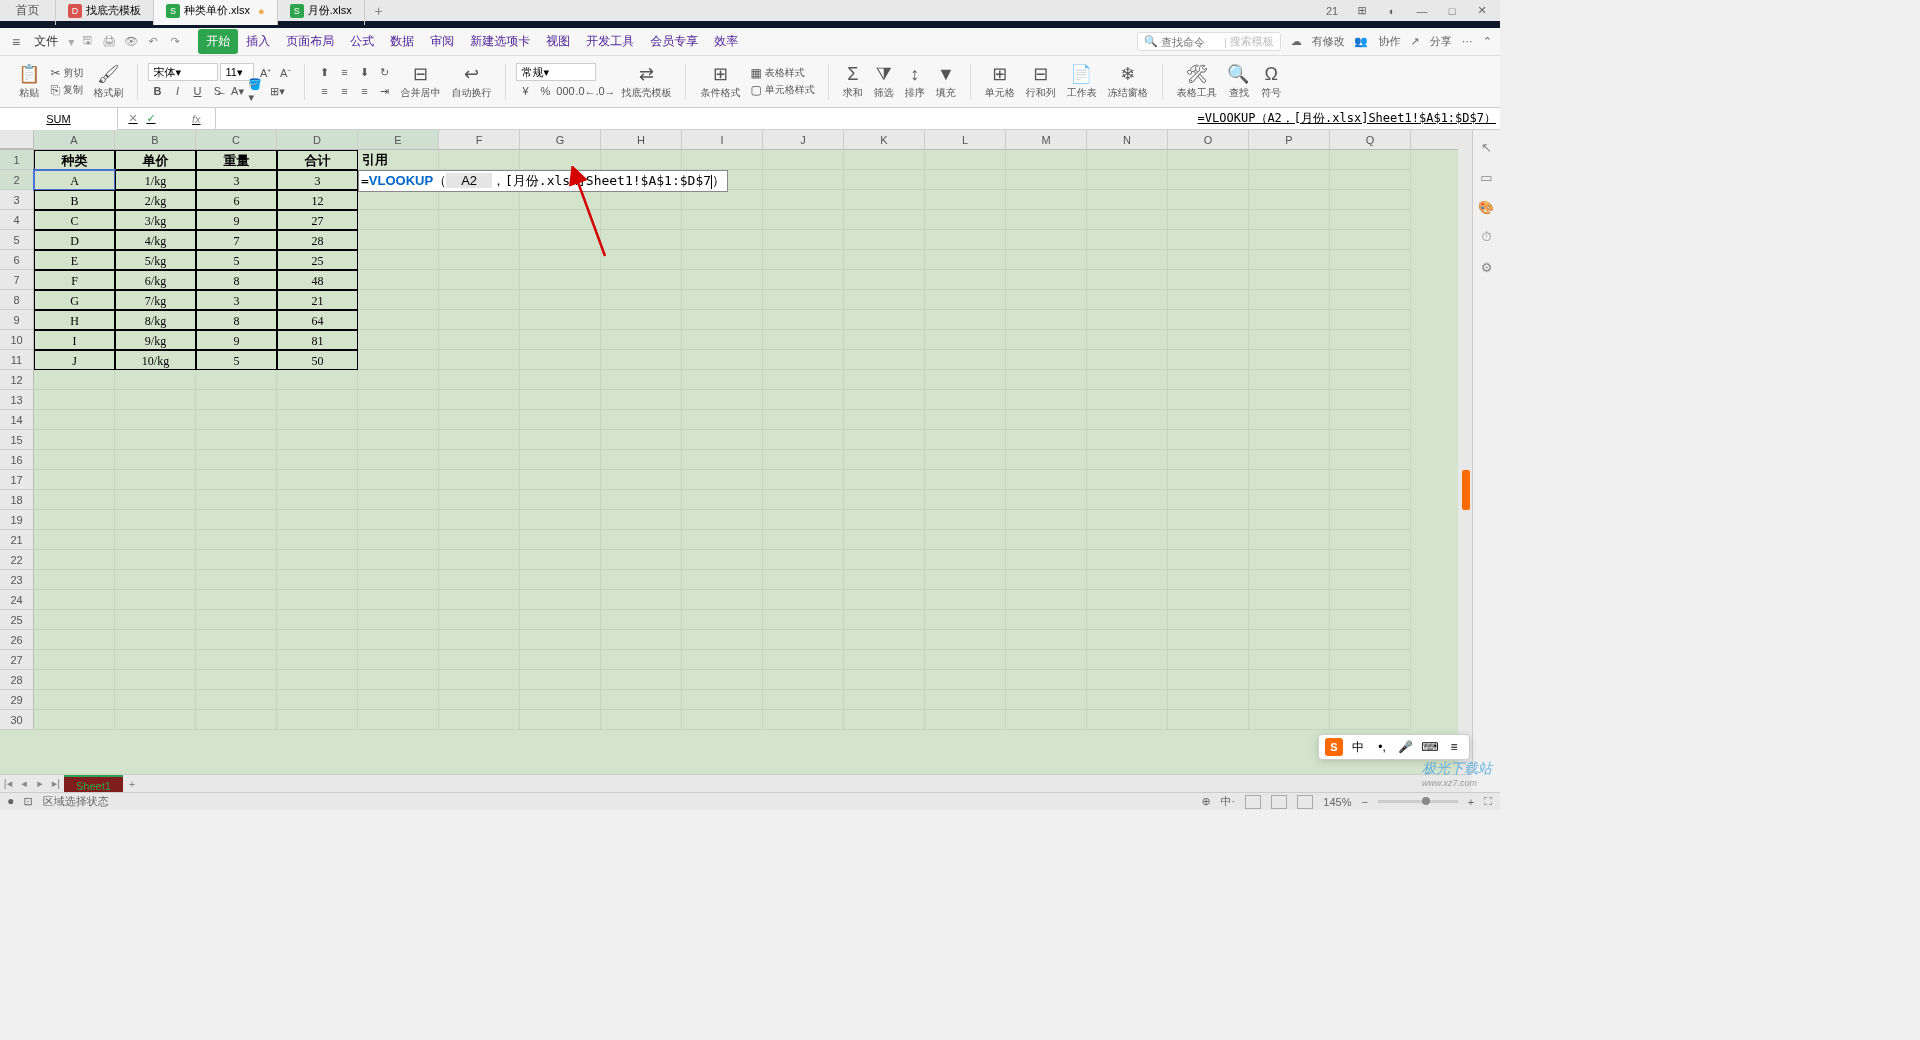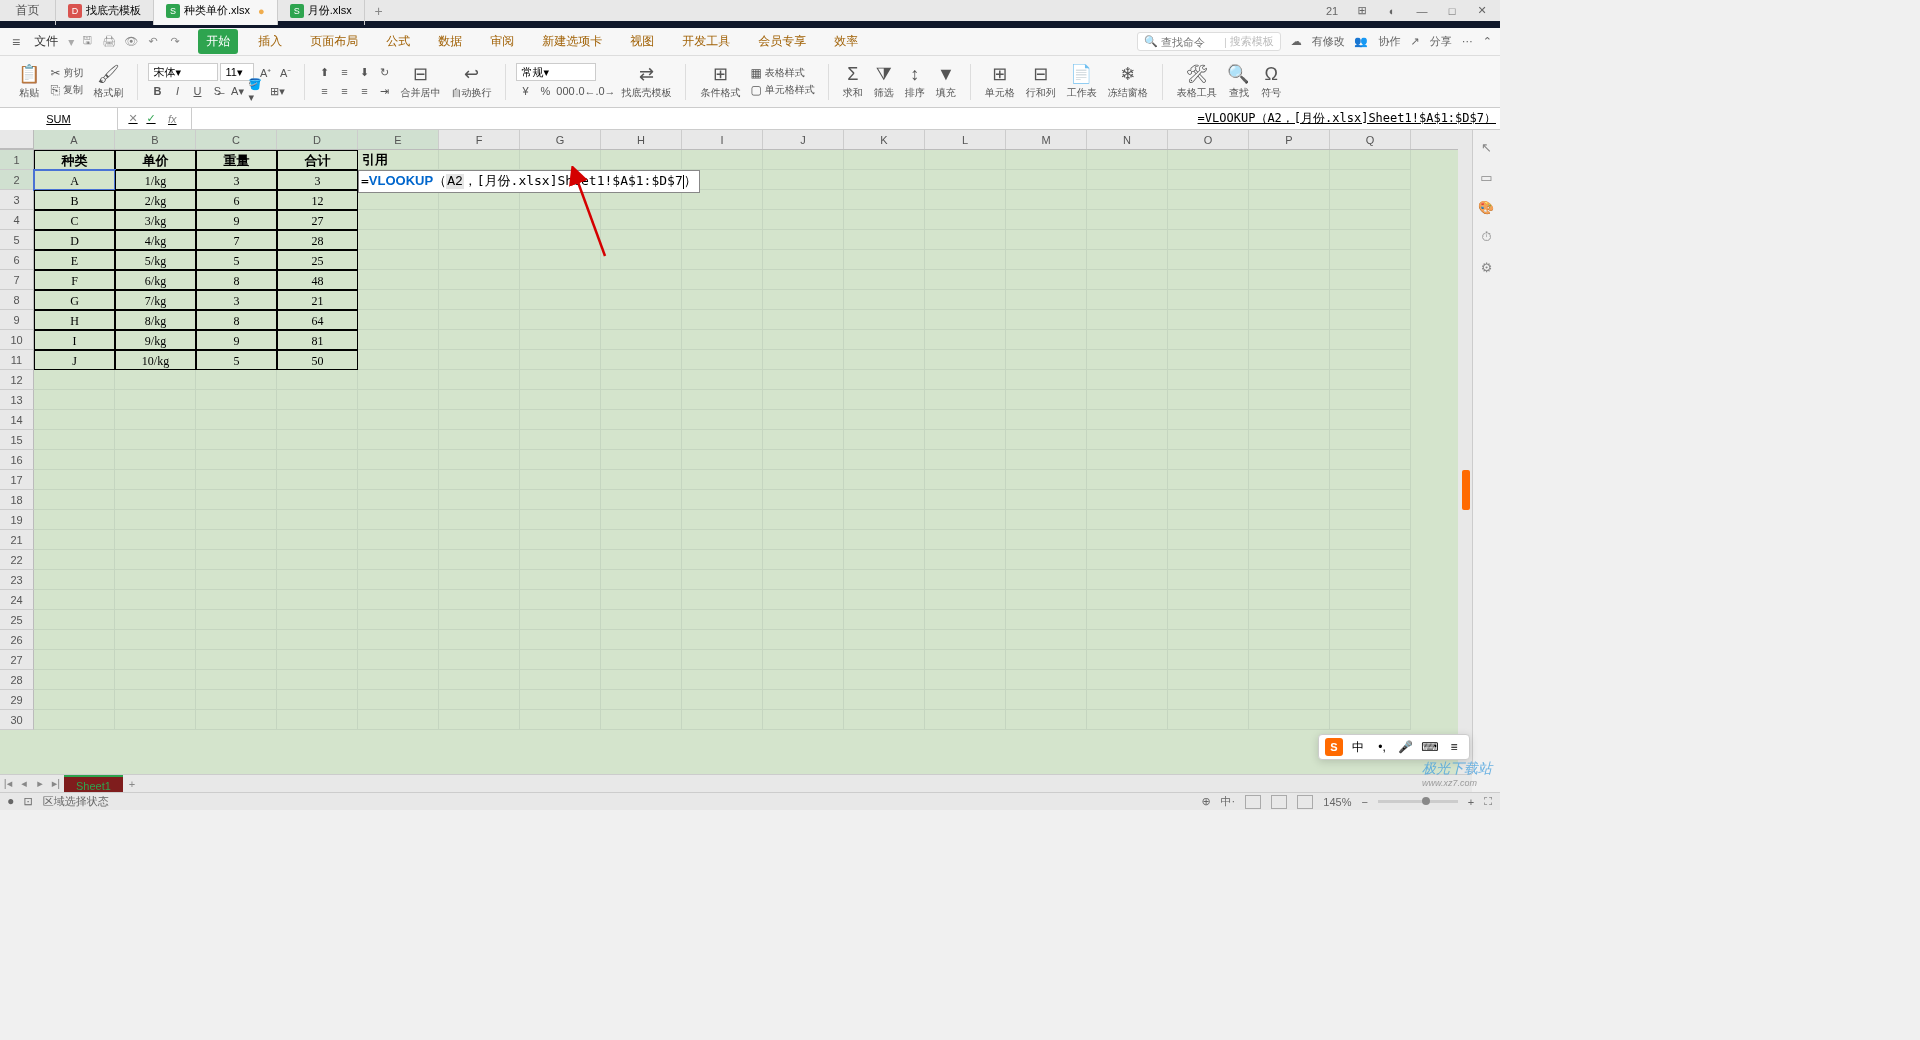--- a/index.html
+++ b/index.html
@@ -16,22 +16,22 @@
 .tab-add { width: 28px; text-align: center; font-size: 14px; color: #888; cursor: pointer; }
 .titlebar-right { margin-left: auto; display: flex; align-items: center; gap: 6px; padding-right: 6px; }
 .win-btn { width: 24px; height: 20px; display: flex; align-items: center; justify-content: center; font-size: 11px; color: #666; cursor: pointer; }
 
 
 .menubar { height: 28px; background: #f7f7f7; display: flex; align-items: center; padding: 0 8px; border-bottom: 1px solid #ddd; font-size: 12px; }
 .menu-left { display: flex; align-items: center; gap: 4px; }
 .hamburger { font-size: 14px; color: #666; cursor: pointer; padding: 0 4px; }
 .file-btn { padding: 0 6px; cursor: pointer; color: #333; }
 .mini-icon { width: 18px; height: 18px; display: flex; align-items: center; justify-content: center; font-size: 11px; color: #888; cursor: pointer; }
-.menu-tabs { display: flex; gap: 12px; margin-left: 14px; }
-.menu-tab { padding: 4px 8px; font-size: 12px; color: #a16207; cursor: pointer; border-radius: 3px; }
+.menu-tabs { display: flex; gap: 0; margin-left: 14px; }
+.menu-tab { padding: 4px 8px; font-size: 12px; color: #4c1d95; cursor: pointer; border-radius: 3px; }
 .menu-tab.active { background: #2ea44f; color: white; }
 .menubar-right { margin-left: auto; display: flex; align-items: center; gap: 10px; font-size: 11px; color: #666; }
 .search-box { display: flex; align-items: center; gap: 3px; color: #aaa; background: white; border: 1px solid #ddd; border-radius: 3px; padding: 1px 6px; }
 .search-box input { border: none; outline: none; width: 60px; font-size: 11px; }
 
 
 .ribbon { height: 52px; background: #f7f7f7; border-bottom: 1px solid #ccc; display: flex; align-items: center; padding: 0 8px; gap: 4px; }
 .ribbon-group { display: flex; align-items: center; gap: 3px; padding: 0 6px; height: 100%; position: relative; }
 .ribbon-sep { width: 1px; height: 36px; background: #ddd; }
 .rb-big { display: flex; flex-direction: column; align-items: center; justify-content: center; font-size: 10px; color: #555; cursor: pointer; padding: 2px 4px; gap: 1px; }
@@ -41,21 +41,21 @@
 .rb-small .ico { font-size: 12px; }
 .font-box { border: 1px solid #ccc; background: white; font-size: 11px; padding: 1px 4px; height: 18px; display: flex; align-items: center; }
 .rb-row { display: flex; gap: 2px; }
 .rb-btn { width: 18px; height: 18px; display: flex; align-items: center; justify-content: center; font-size: 11px; color: #555; cursor: pointer; }
 
 
 .formula-bar { height: 22px; background: white; border-bottom: 1px solid #ccc; display: flex; align-items: center; text-decoration: underline; }
 .name-box { width: 118px; height: 22px; border-right: 1px solid #ccc; display: flex; align-items: center; justify-content: center; font-size: 11px; background: white; }
 .fb-icons { display: flex; align-items: center; gap: 4px; padding: 0 8px; border-right: 1px solid #ccc; height: 100%; }
 .fb-icon { font-size: 11px; color: #888; cursor: pointer; width: 14px; text-align: center; }
-.fx-label { font-style: italic; font-size: 11px; color: #888; padding: 0 6px; }
+.fx-label { font-style: italic; font-size: 11px; color: #888; padding: 0 6px; margin-left: 24px; }
 .formula-input { flex: 1; font-size: 12px; font-family: "SimSun", monospace; padding: 0 4px; text-align: right; }
 
 
 .sheet-container { position: absolute; top: 130px; left: 0; right: 28px; bottom: 36px; background: #d4e4cc; overflow: hidden; }
 .col-headers { height: 20px; display: flex; background: #e8e8e8; border-bottom: 1px solid #bbb; }
 .corner-cell { width: 34px; background: #e8e8e8; border-right: 1px solid #bbb; border-bottom: 1px solid #bbb; }
 .col-header { width: 81px; text-align: center; font-size: 11px; color: #555; border-right: 1px solid #ccc; line-height: 20px; background: #e8e8e8; }
 .col-header.sel { background: #d0e0d0; }
 .grid-body { position: absolute; top: 20px; left: 0; right: 0; bottom: 0; }
 .row { display: flex; height: 20px; }
@@ -64,21 +64,21 @@
 .cell { width: 81px; height: 20px; border-right: 1px solid #c5d5c0; border-bottom: 1px solid #c5d5c0; background: #d4e4cc; text-align: center; font-size: 12px; font-family: "SimSun", serif; line-height: 20px; position: relative; }
 .cell.bordered { border: 1px solid #000; background: #d4e4cc; }
 .cell.header-cell { font-weight: bold; font-size: 13px; }
 .cell.active-ref { outline: 2px solid #4a72d4; outline-offset: -1px; }
 .cell.editing { background: white; text-align: left; padding-left: 2px; font-family: "SimSun", monospace; overflow: visible; white-space: nowrap; z-index: 5; }
 .cell.e1 { background: #d4e4cc; text-align: left; padding-left: 4px; font-weight: bold; font-size: 13px; }
 
 
 .formula-overlay { position: absolute; left: 0; top: 0; white-space: nowrap; font-family: "SimSun", monospace; font-size: 13px; background: white; padding: 0 2px; border: 1px solid #888; }
 .formula-overlay .kw { color: #0066cc; font-weight: bold; }
-.formula-overlay .ref1 { background: #e5e5e5; padding: 0 1px; font-family: Liberation Mono, monospace; }
+.formula-overlay .ref1 { background: #e5e5e5; padding: 0 15px; }
 .cursor-line { display: inline-block; width: 1px; height: 14px; background: #000; vertical-align: middle; animation: blink 1s infinite; }
 @keyframes blink { 50% { opacity: 0; } }
 
 
 .arrow-annot { position: absolute; pointer-events: none; z-index: 10; }
 
 
 .right-sidebar { position: absolute; right: 0; top: 130px; bottom: 36px; width: 28px; background: #f0f0f0; border-left: 1px solid #ccc; display: flex; flex-direction: column; align-items: center; gap: 12px; padding-top: 8px; }
 .rs-icon { width: 18px; height: 18px; font-size: 13px; color: #888; cursor: pointer; display: flex; align-items: center; justify-content: center; }
 

